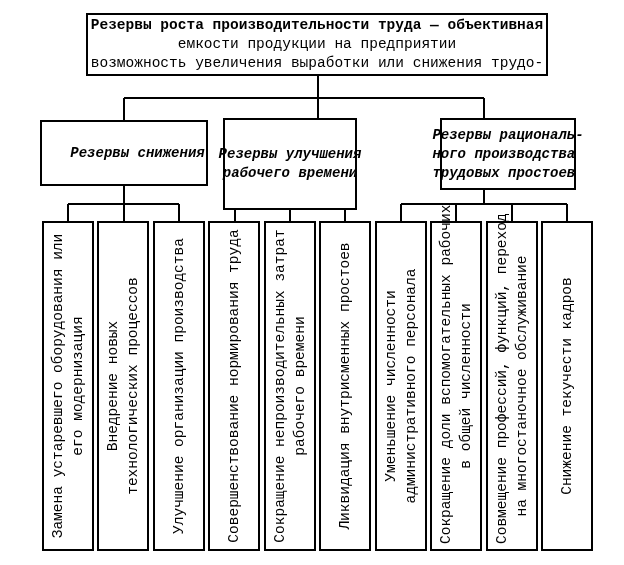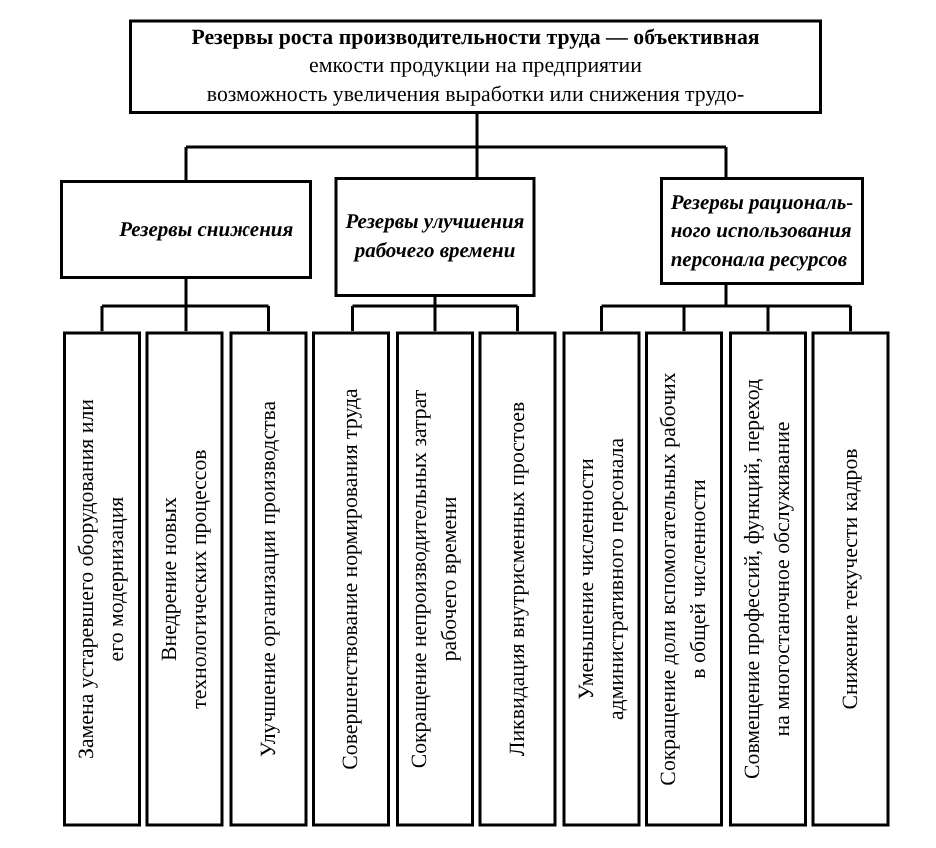--- a/index.html
+++ b/index.html
@@ -1,21 +1,21 @@
 <!DOCTYPE html>
 <html><head>
 <meta charset="utf-8">
 <style>
   html, body { margin: 0; padding: 0; background: #ffffff; }
   #canvas {
     position: relative;
     width: 624px;
     height: 565px;
     background: #ffffff;
-    font-family: Liberation Serif, serif;
+    font-family: Liberation Mono, monospace;
     color: #000;
     overflow: hidden;
   }
   .box {
     position: absolute;
     box-sizing: border-box;
     border: 2px solid #000;
     background: #ffffff;
     display: flex;
     flex-direction: column;
@@ -32,21 +32,21 @@
   #root-box .bold-line { font-weight: bold; }
   
   .branch {
     font-weight: bold;
     font-style: italic;
     font-size: 14px;
     line-height: 19px;
     text-align: center;
   }
   #branch-1 { left: 40px;  top: 120px; width: 168px; height: 66px; padding-left: 27px; }
-  #branch-2 { left: 223px; top: 118px; width: 134px; height: 80px; }
+  #branch-2 { left: 223px; top: 118px; width: 134px; height: 92px; }
   #branch-3 { left: 440px; top: 118px; width: 136px; height: 72px; }
   #branch-3 .btext { text-align: left; }
   
   #connectors {
     position: absolute;
     left: 0; top: 0;
     width: 624px; height: 565px;
     pointer-events: none;
   }
   
@@ -101,22 +101,22 @@
   </div>
   <div id="branch-2" class="box branch">
     <div class="btext">
       <div class="l">Резервы улучшения</div>
       <div class="l">рабочего времени</div>
     </div>
   </div>
   <div id="branch-3" class="box branch">
     <div class="btext">
       <div class="l">Резервы рациональ-</div>
-      <div class="l">ного использования</div>
-      <div class="l">персонала ресурсов</div>
+      <div class="l">ного производства</div>
+      <div class="l">трудовых простоев</div>
     </div>
   </div>
 
   <div id="leaf-row">
     <div class="leaf">
       <div class="vtext">
         <div class="l">Замена устаревшего оборудования или</div>
         <div class="l">его модернизация</div>
       </div>
     </div>

